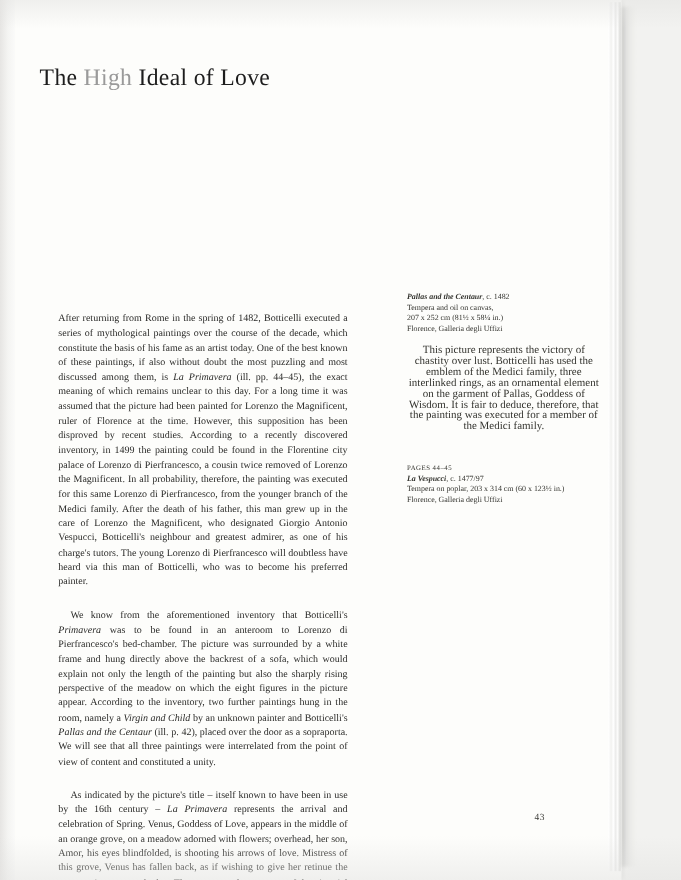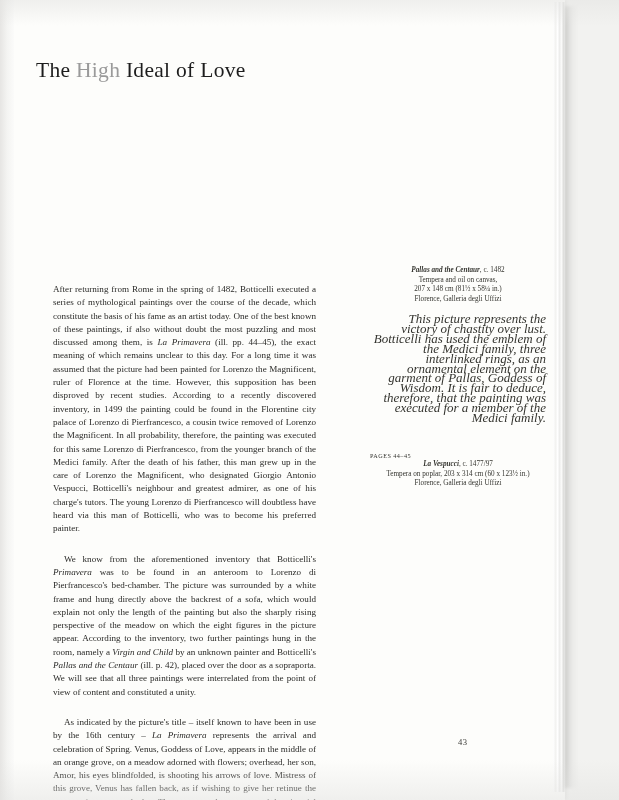--- a/index.html
+++ b/index.html
@@ -140,45 +140,43 @@
     left: 334px;
     top: 0;
     width: 176px;
     color: #34342f;
   }
   .side-col .cap-block { margin-bottom: 0px; }
   .side-col .cap-head {
     font-size: 7.2px;
     line-height: 9.6px;
     margin: 0;
-    text-align: center;
   }
   .side-col .cap-head .work-title {
     font-style: italic;
     font-weight: 700;
   }
   .side-col .cap-kicker {
     font-size: 6.2px;
     letter-spacing: 0.45px;
     line-height: 9.6px;
     margin: 0;
     text-transform: uppercase;
   }
   .side-col .cap-body {
-    font-size: 13px;
+    font-size: 10px;
     line-height: 9.85px;
     margin: 10px 0 0 0;
-    text-align: right;
-    font-style: italic;
+    text-align: center;
   }
   .side-col .spacer-block { height: 28px; }
 
   .folio {
     position: absolute;
-    left: 444px;
+    left: 472px;
     top: 737px;
     font-size: 8.6px;
     color: #3a3a36;
     letter-spacing: 0.4px;
   }
 
   
   .softened {
     filter: blur(0.18px);
   }
@@ -201,21 +199,21 @@
           <p>After returning from Rome in the spring of 1482, Botticelli executed a series of mythological paintings over the course of the decade, which constitute the basis of his fame as an artist today. One of the best known of these paintings, if also without doubt the most puzzling and most discussed among them, is <em>La <em>Primavera</em></em> (ill. pp. 44–45), the exact meaning of which remains unclear to this day. For a long time it was assumed that the picture had been painted for Lorenzo the Magnificent, ruler of Florence at the time. However, this supposition has been disproved by recent studies. According to a recently discovered inventory, in 1499 the painting could be found in the Florentine city palace of Lorenzo di Pierfrancesco, a cousin twice removed of Lorenzo the Magnificent. In all probability, therefore, the painting was executed for this same Lorenzo di Pierfrancesco, from the younger branch of the Medici family. After the death of his father, this man grew up in the care of Lorenzo the Magnificent, who designated Giorgio Antonio Vespucci, Botticelli's neighbour and greatest admirer, as one of his charge's tutors. The young Lorenzo di Pierfrancesco will doubtless have heard via this man of Botticelli, who was to become his preferred painter.</p>
           <p>We know from the aforementioned inventory that Botticelli's <em>Primavera</em> was to be found in an anteroom to Lorenzo di Pierfrancesco's bed-chamber. The picture was surrounded by a white frame and hung directly above the backrest of a sofa, which would explain not only the length of the painting but also the sharply rising perspective of the meadow on which the eight figures in the picture appear. According to the inventory, two further paintings hung in the room, namely a <em>Virgin and Child</em> by an unknown painter and Botticelli's <em>Pallas and the Centaur</em> (ill. p. 42), placed over the door as a sopraporta. We will see that all three paintings were interrelated from the point of view of content and constituted a unity.</p>
           <p>As indicated by the picture's title – itself known to have been in use by the 16th century – <em>La <em>Primavera</em></em> represents the arrival and celebration of Spring. Venus, Goddess of Love, appears in the middle of an orange grove, on a meadow adorned with flowers; overhead, her son, Amor, his eyes blindfolded, is shooting his arrows of love. Mistress of this grove, Venus has fallen back, as if wishing to give her retinue the opportunity to overtake her. The posture and movement of the pictorial figures are echoed by the trees – a harmonious unity of man and nature. The erect stature of the orange trees echoes the figures beneath them,</p>
         </div>
 
         <div class="side-col">
 
           <div class="cap-block">
             <p class="cap-head"><span class="work-title">Pallas and the Centaur</span><span>, c. 1482</span></p>
             <p class="cap-head">Tempera and oil on canvas,</p>
-            <p class="cap-head">207 x 148 cm (81½ x 58¼ in.)</p>
+            <p class="cap-head">207 x 252 cm (81½ x 58¼ in.)</p>
             <p class="cap-head">Florence, Galleria degli Uffizi</p>
             <p class="cap-body">This picture represents the victory of chastity over lust. Botticelli has used the emblem of the Medici family, three interlinked rings, as an ornamental element on the garment of Pallas, Goddess of Wisdom. It is fair to deduce, therefore, that the painting was executed for a member of the Medici family.</p>
           </div>
 
           <div class="spacer-block"></div>
 
           <div class="cap-block">
             <p class="cap-kicker">PAGES 44–45</p>
             <p class="cap-head"><span class="work-title">La Vespucci</span><span>, c. 1477/97</span></p>
             <p class="cap-head">Tempera on poplar, 203 x 314 cm (60 x 123½ in.)</p>

